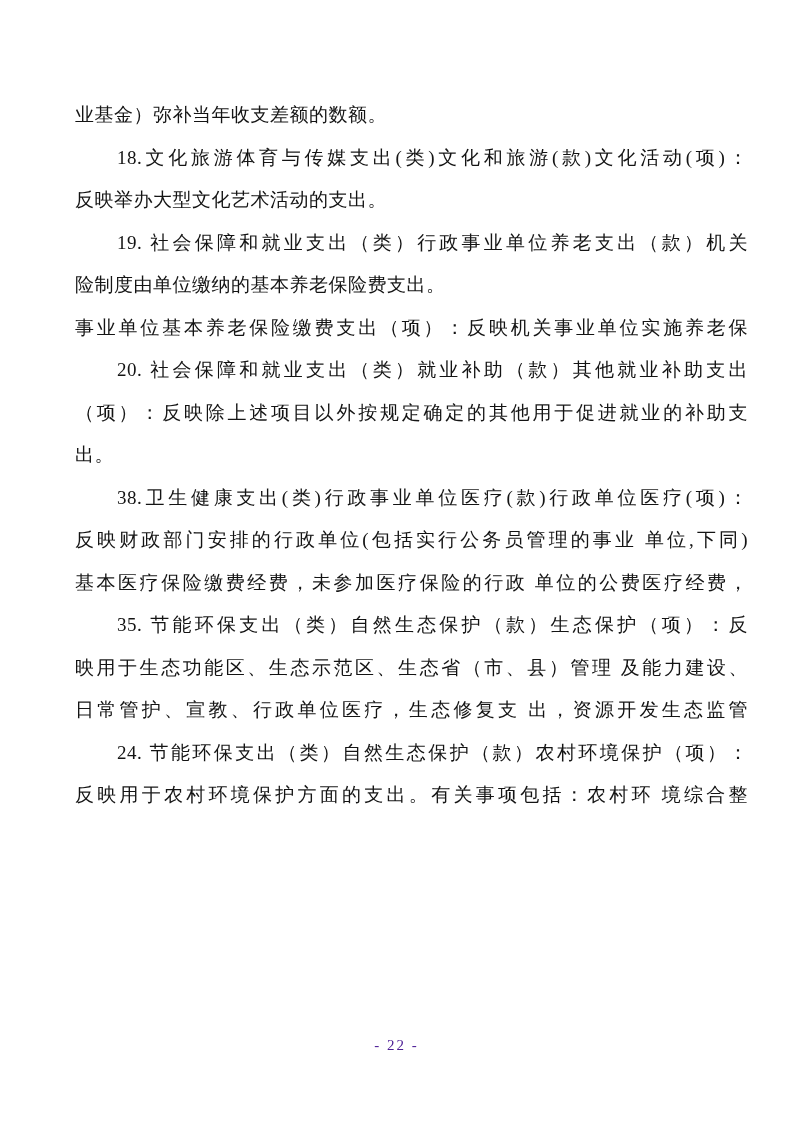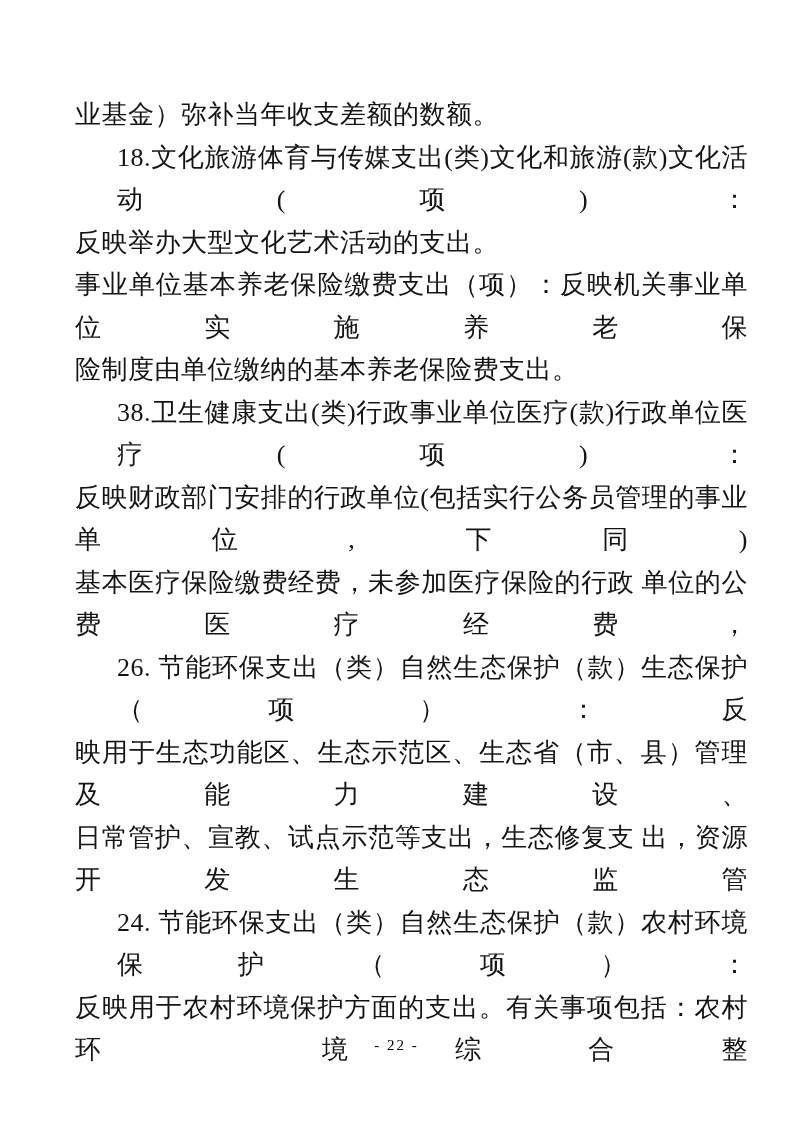--- a/index.html
+++ b/index.html
@@ -24,21 +24,21 @@
       position: absolute;
       left: 75px;
       top: 94px;
       width: 673px;
     }
     .paragraph {
       margin: 0;
       padding: 0;
     }
     .line {
-      font-size: 26px;
+      font-size: 19px;
       line-height: 42.5px;
       letter-spacing: 0.5px;
       white-space: nowrap;
       text-align: left;
     }
     .line.just {
       white-space: normal;
       text-align: justify;
       text-align-last: justify;
     }
@@ -47,48 +47,54 @@
     }
     .pagenum {
       position: absolute;
       top: 1034px;
       left: 0;
       width: 100%;
       text-align: center;
       font-size: 15px;
       line-height: 22px;
       letter-spacing: 2px;
-      color: #000000;
+      color: #4c1d95;
     }
   </style>
 </head>
 <body>
 
 <div class="page">
   <div class="doc">
       <div class="paragraph">
         <div class="line">业基金）弥补当年收支差额的数额。</div>
       </div>
       <div class="paragraph">
         <div class="line just indent">18.文化旅游体育与传媒支出(类)文化和旅游(款)文化活动(项)：</div>
         <div class="line">反映举办大型文化艺术活动的支出。</div>
       </div>
       <div class="paragraph">
+        <div class="line just indent">19. 社会保障和就业支出（类）行政事业单位养老支出（款）机关</div>
+        <div class="line">险制度由单位缴纳的基本养老保险费支出。</div>
         <div class="line just">事业单位基本养老保险缴费支出（项）：反映机关事业单位实施养老保</div>
-        <div class="line">险制度由单位缴纳的基本养老保险费支出。</div>
+      </div>
+      <div class="paragraph">
+        <div class="line just indent">20. 社会保障和就业支出（类）就业补助（款）其他就业补助支出</div>
+        <div class="line just">（项）：反映除上述项目以外按规定确定的其他用于促进就业的补助支</div>
+        <div class="line">出。</div>
       </div>
       <div class="paragraph">
         <div class="line just indent">38.卫生健康支出(类)行政事业单位医疗(款)行政单位医疗(项)：</div>
         <div class="line just">反映财政部门安排的行政单位(包括实行公务员管理的事业 单位,下同)</div>
         <div class="line just">基本医疗保险缴费经费，未参加医疗保险的行政 单位的公费医疗经费，</div>
       </div>
       <div class="paragraph">
-        <div class="line just indent">26. 节能环保支出（类）自然生态保护（款）生态保护（项）：反</div>
+        <div class="line just indent">35. 节能环保支出（类）自然生态保护（款）生态保护（项）：反</div>
         <div class="line just">映用于生态功能区、生态示范区、生态省（市、县）管理 及能力建设、</div>
-        <div class="line just">日常管护、宣教、试点示范等支出，生态修复支 出，资源开发生态监管</div>
+        <div class="line just">日常管护、宣教、行政单位医疗，生态修复支 出，资源开发生态监管</div>
       </div>
       <div class="paragraph">
         <div class="line just indent">24. 节能环保支出（类）自然生态保护（款）农村环境保护（项）：</div>
         <div class="line just">反映用于农村环境保护方面的支出。有关事项包括：农村环 境综合整</div>
       </div>
     </div>
   <div class="pagenum">- 22 -</div>
 </div>
 
 </body></html>

